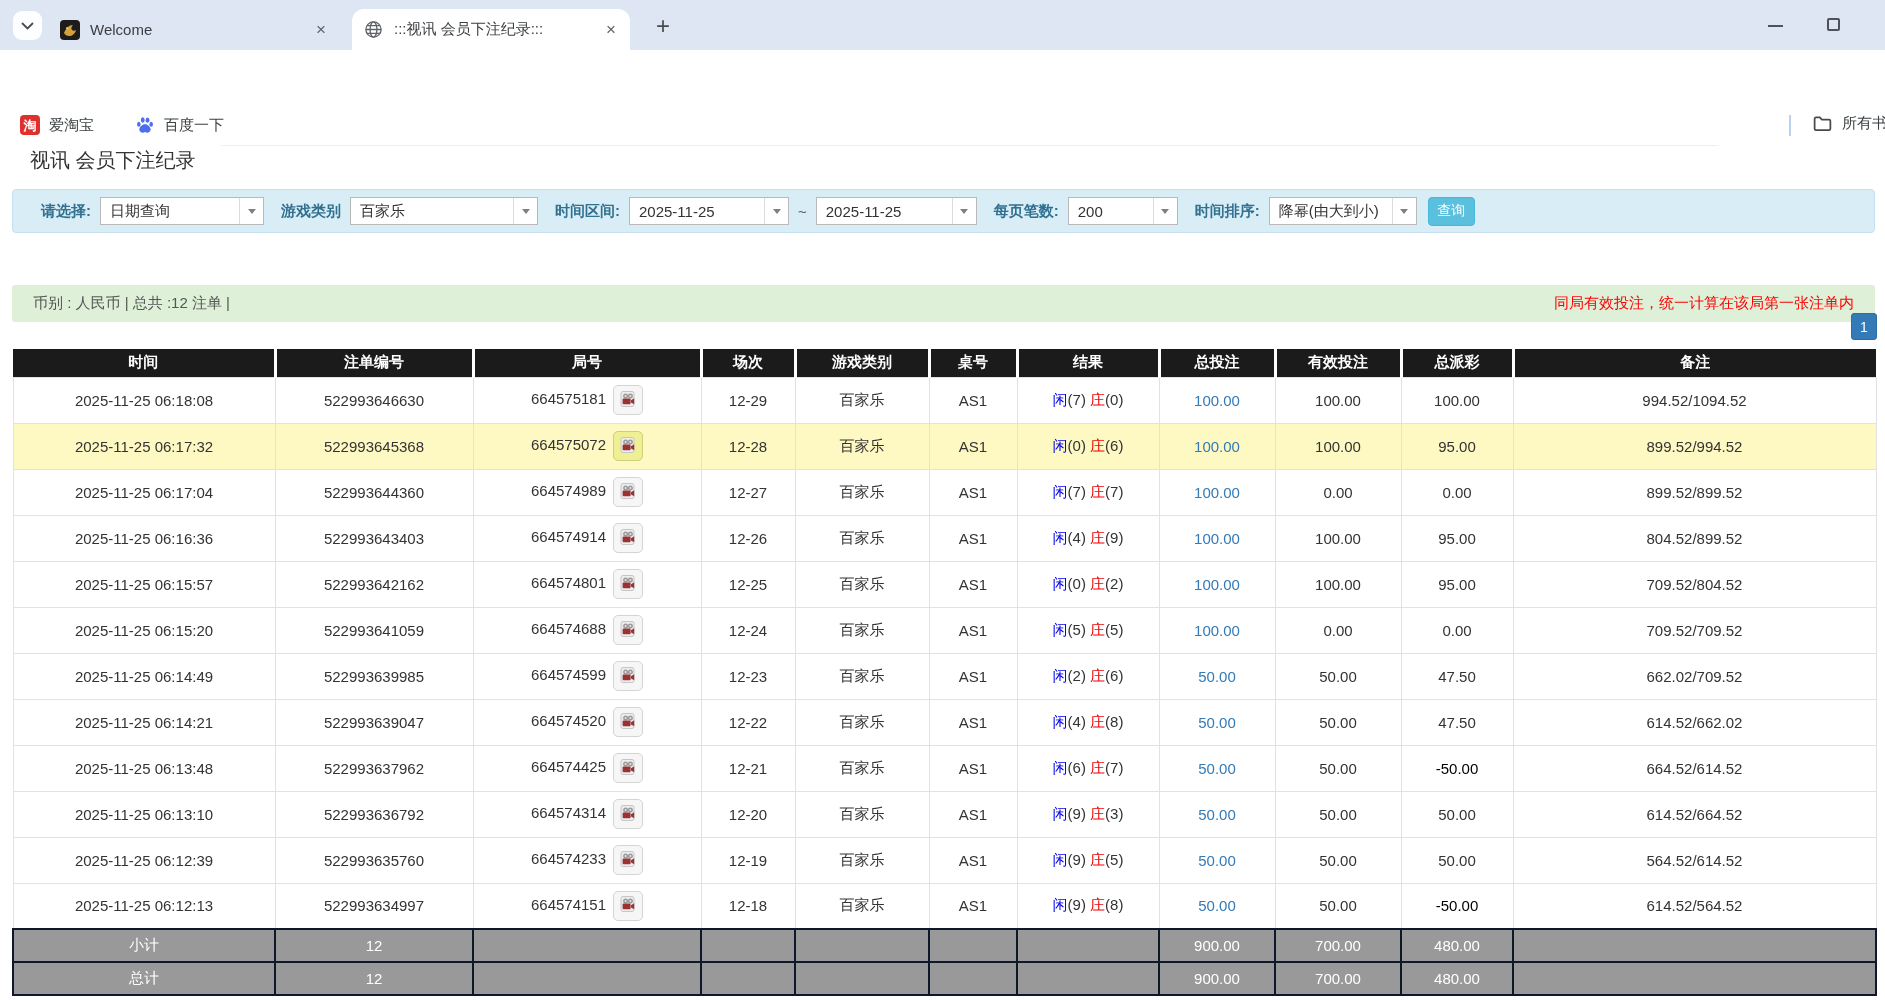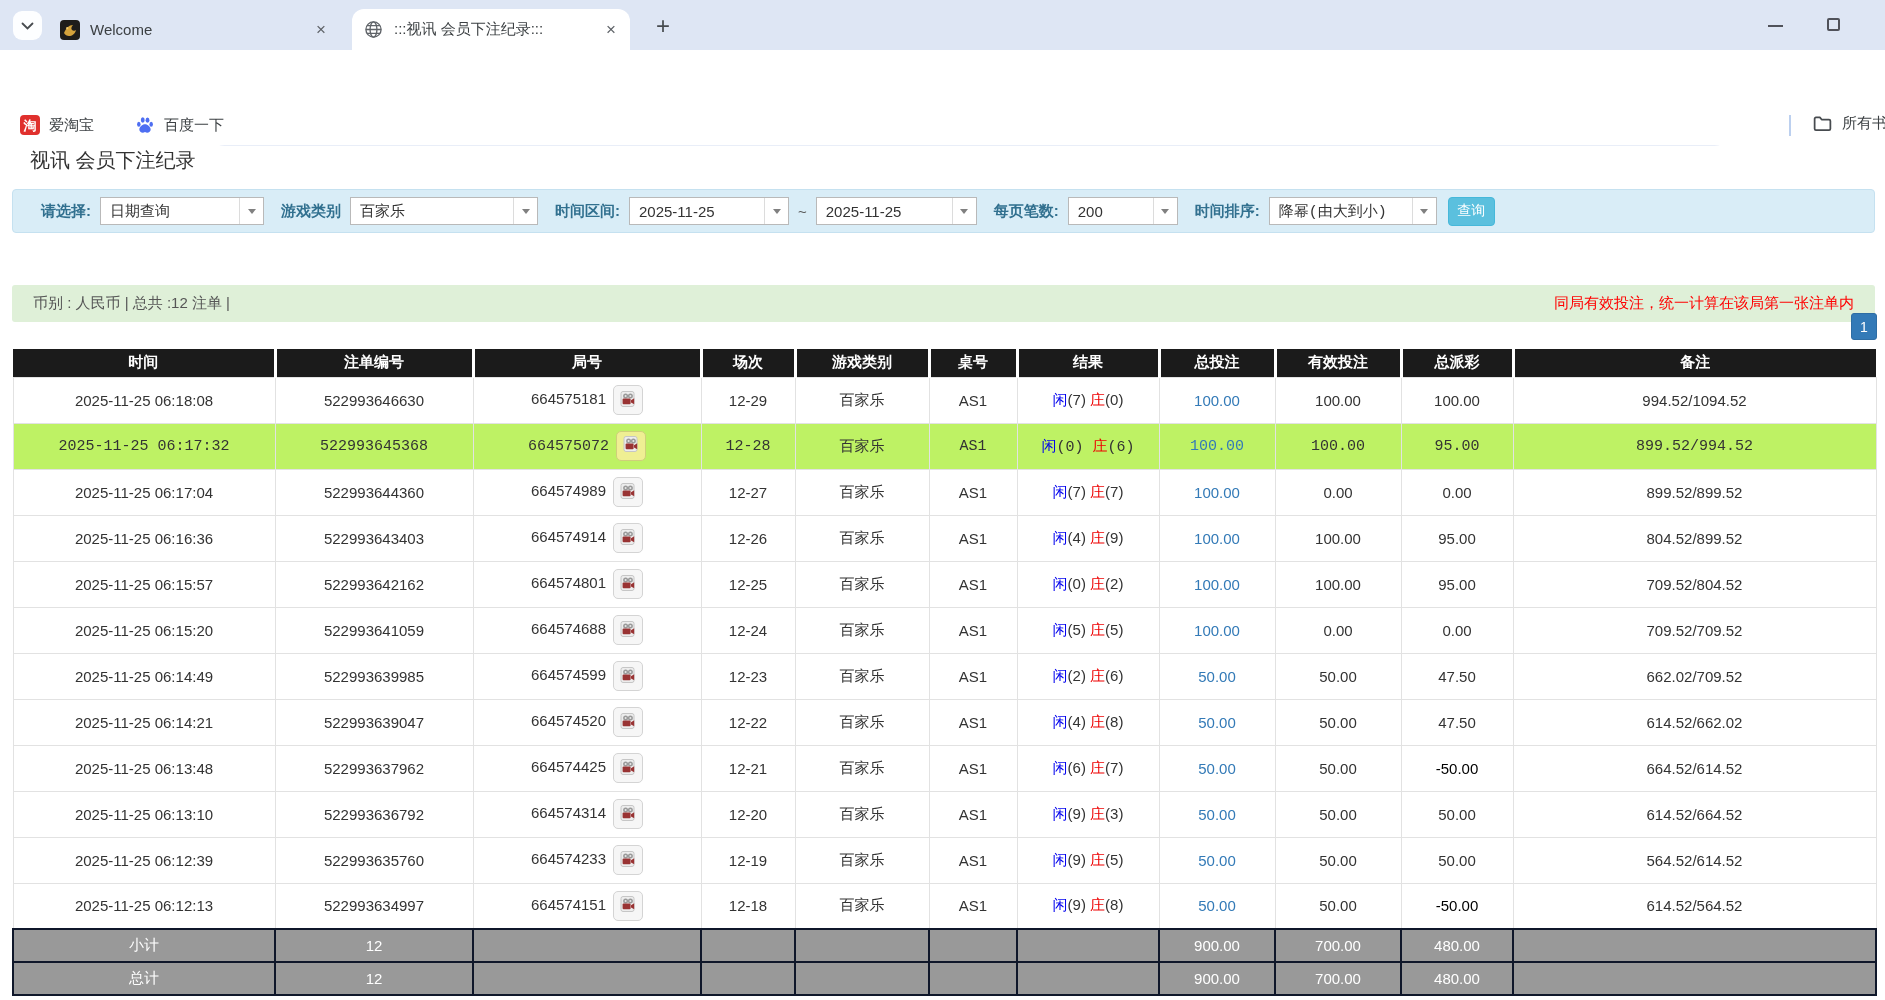--- a/index.html
+++ b/index.html
@@ -60,21 +60,21 @@
   .pagination { position:absolute; right:8px; top:313px; }
   .page-btn { min-width:26px; height:27px; background:#337ab7; border:1px solid #2e6da4; border-radius:3px;
     color:#fff; font-size:14px; padding:0 7px; }
 
   table.bet-table { position:absolute; left:12px; top:349px; width:1863px; border-collapse:collapse; table-layout:fixed; }
   .bet-table th { background:#1b1b1b; color:#fff; font-size:15px; font-weight:bold; height:28px;
     border-left:3px solid #fff; padding:0; }
   .bet-table th:first-child { border-left:none;margin-left:23px; }
   .bet-table tbody td { border:1px solid #e2e2e2; height:46px; text-align:center; font-size:15px; color:#333;
     background:#fff; overflow:hidden; white-space:nowrap; }
-  .bet-table tbody tr.hl td { background:#bef264;font-family:Liberation Mono, monospace; }
+  .bet-table tbody tr.hl td { background:#fef9c3; }
   .res-p { color:#0000ee; }
   .res-b { color:#ee0000; }
   .link-blue { color:#337ab7; }
   .neg { color:#000000; }
   .round-btn { display:inline-flex; align-items:center; justify-content:center; width:30px; height:30px;
     border:1px solid #d4d4d4; border-radius:5px; background:#f6f6f6; vertical-align:middle; margin-left:7px; }
   tr.hl .round-btn { background:#efef93; border-color:#cfcf7a; }
   .bet-table tfoot td { background:#999; color:#fff; border:2px solid #0f172a; height:33px; text-align:center;
     font-size:15px; }
 </style>
@@ -243,21 +243,21 @@
 
     <span class="flabel" style="margin-left:17px;">每页笔数:</span>
     <div class="combo" style="width:110px;">
       <span class="val">200</span>
       <span class="arr">
           <span class="tri"></span>
         </span>
     </div>
 
     <span class="flabel" style="margin-left:17px;">时间排序:</span>
-    <div class="combo" style="width:168px;font-family:Liberation Mono, monospace;">
+    <div class="combo" style="width:148px;">
       <span class="val">降幂(由大到小)</span>
       <span class="arr">
           <span class="tri"></span>
         </span>
     </div>
 
     <button class="search-btn">查询</button>
   </div>
 
   <div class="summarybar">

